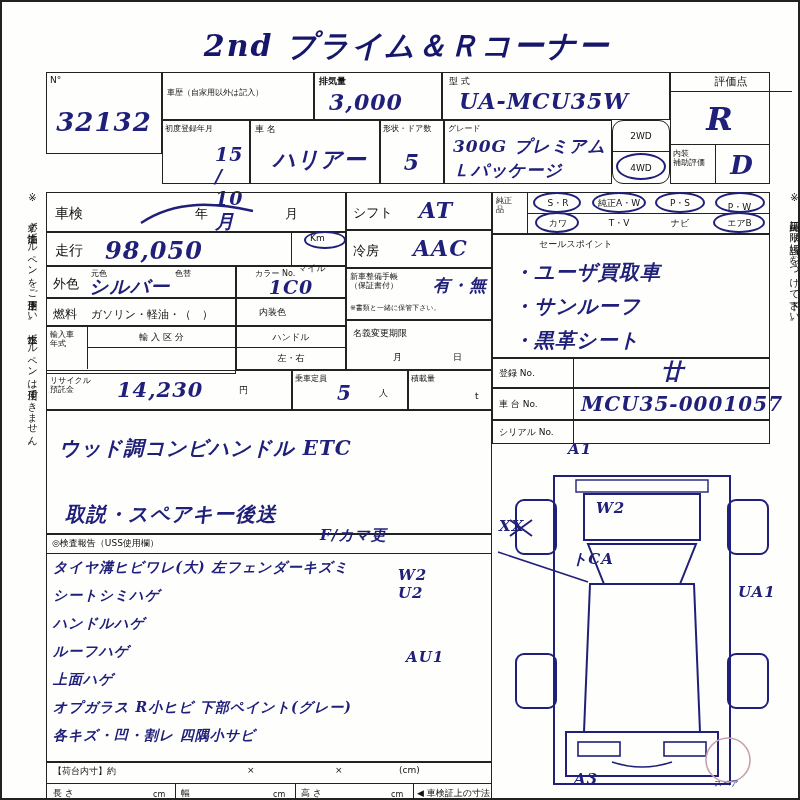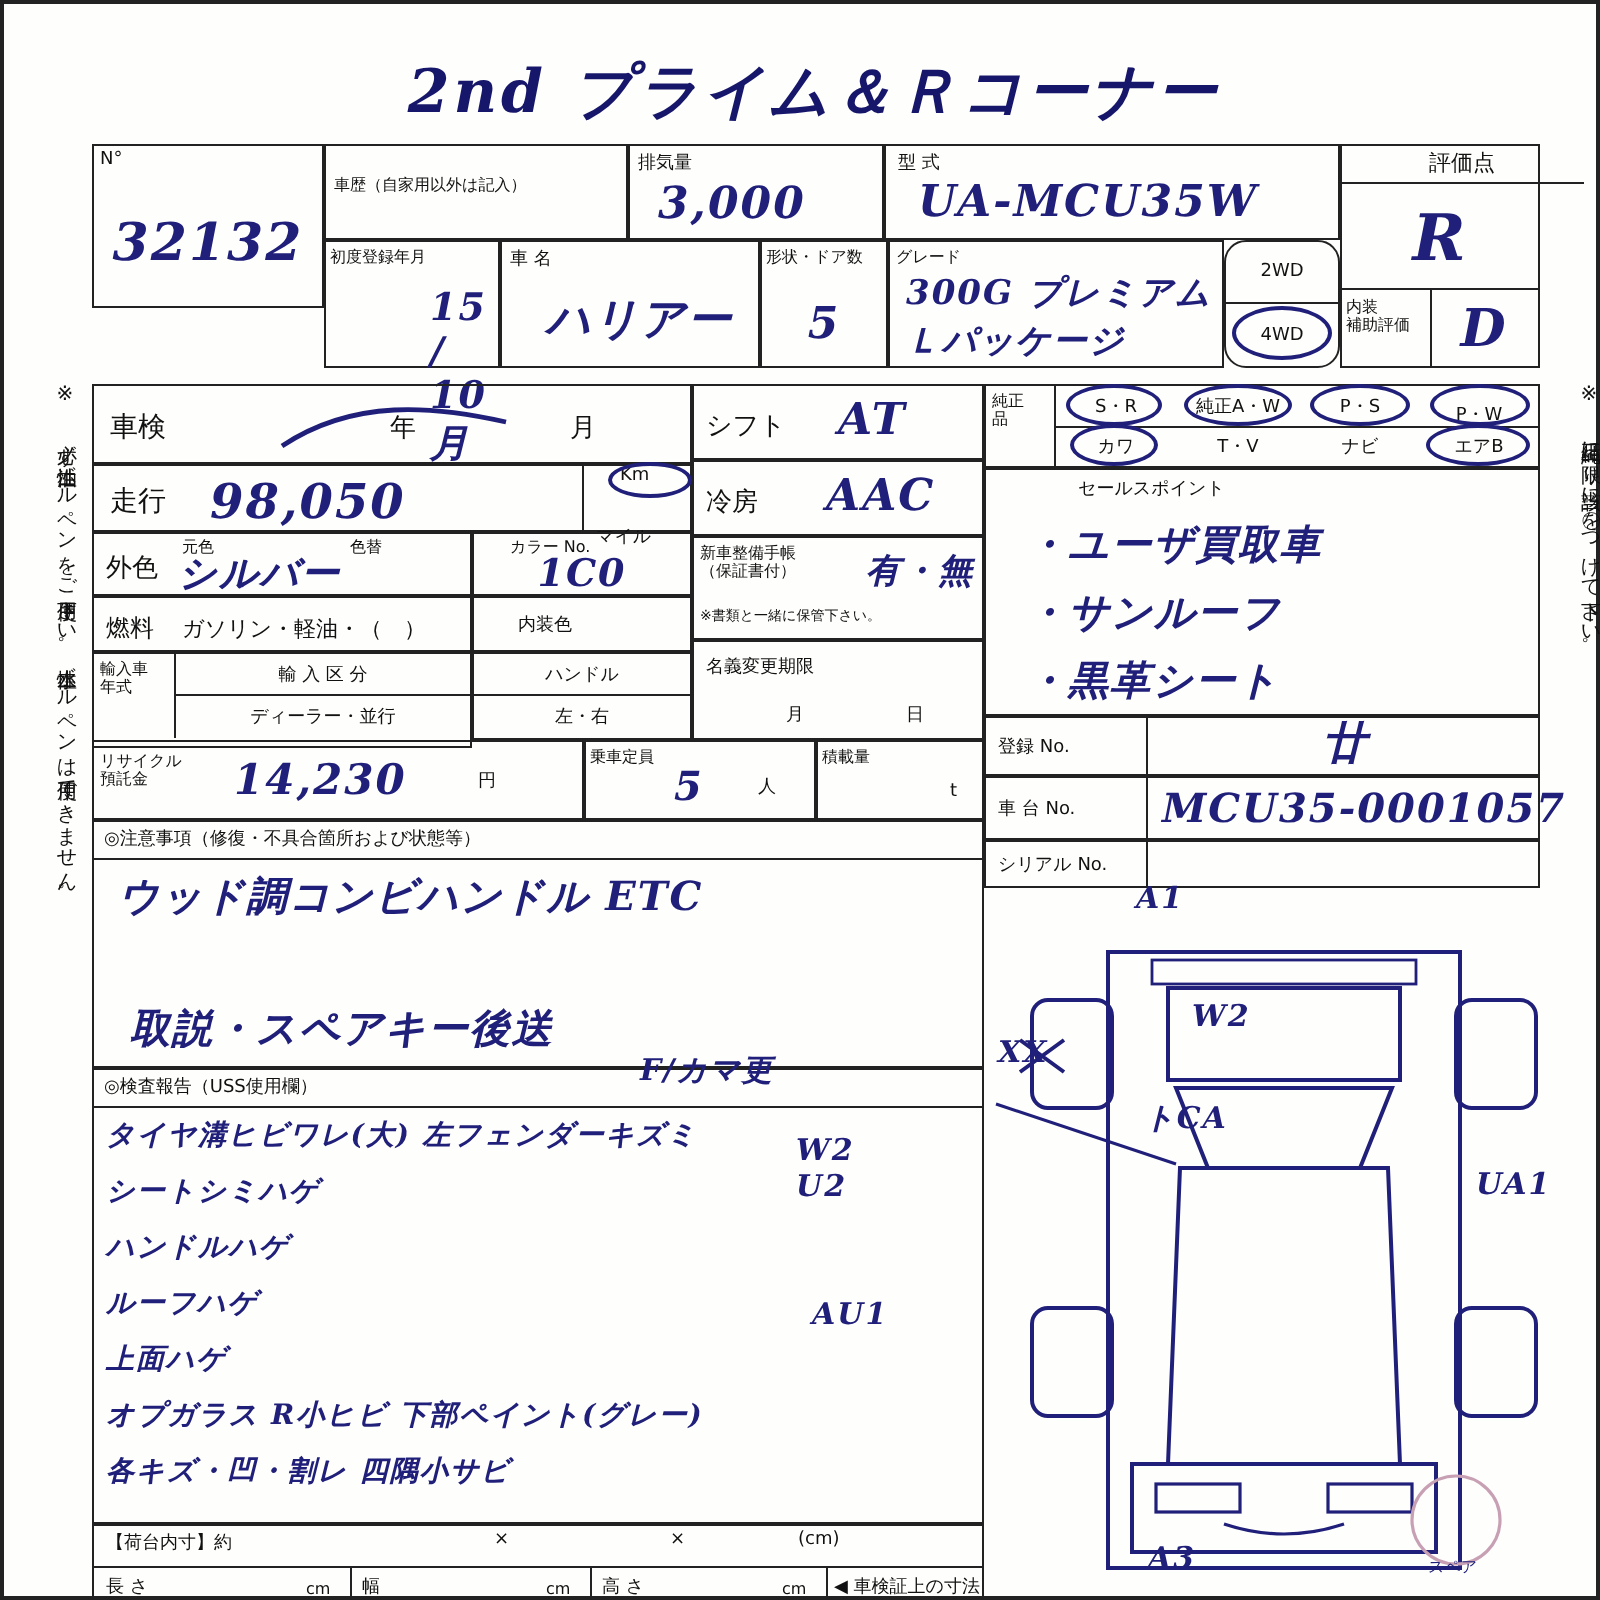--- a/index.html
+++ b/index.html
@@ -69,21 +69,21 @@
   <div class="b" style="left:44px;top:70px;width:116px;height:82px;">
     <div class="nb lblsm" style="left:3px;top:2px;">N°</div>
     <div class="nb ctr hw" style="left:0;top:20px;width:114px;height:58px;font-size:26px;">32132</div>
   </div>
 
   <div class="b" style="left:160px;top:70px;width:152px;height:48px;">
     <div class="nb lblxs" style="left:4px;top:14px;">車歴（自家用以外は記入）</div>
   </div>
 
   <div class="b" style="left:312px;top:70px;width:128px;height:48px;">
-    <div class="nb lblsm" style="left:4px;top:2px;">排気量</div>
+    <div class="nb lblsm" style="left:4px;top:2px;font-weight:bold;">排気量</div>
     <div class="nb hw" style="left:14px;top:16px;font-size:22px;">3,000</div>
   </div>
 
   <div class="b" style="left:440px;top:70px;width:228px;height:48px;">
     <div class="nb lblsm" style="left:6px;top:2px;">型 式</div>
     <div class="nb hw" style="left:16px;top:15px;font-size:22px;">UA-MCU35W</div>
   </div>
 
   <div class="b" style="left:668px;top:70px;width:100px;height:112px;">
     <div class="b ctr lbl" style="left:-1px;top:-1px;width:122px;height:20px;border:none;border-bottom:1px solid #222;font-size:11px;">評価点</div>
@@ -202,21 +202,20 @@
   </div>
   <div class="b" style="left:234px;top:296px;width:110px;height:28px;">
     <div class="nb lblsm" style="left:22px;top:7px;">内装色</div>
   </div>
 
   <div class="b" style="left:44px;top:324px;width:190px;height:48px;">
     <div class="nb lblxs" style="left:3px;top:4px;line-height:1.1;">輸入車<br>年式</div>
     <div class="nb" style="left:40px;top:0;width:1px;height:42px;background:#222;"></div>
     <div class="nb ctr lblsm" style="left:41px;top:1px;width:147px;height:18px;">輸 入 区 分</div>
     <div class="nb" style="left:41px;top:20px;width:147px;height:1px;background:#222;"></div>
-    <div class="nb ctr lblsm" style="left:41px;top:21px;width:147px;height:21px;">ディーラー・並行</div>
   </div>
   <div class="b" style="left:234px;top:324px;width:110px;height:44px;">
     <div class="nb ctr lblsm" style="left:0;top:1px;width:108px;height:18px;">ハンドル</div>
     <div class="nb" style="left:0;top:20px;width:108px;height:1px;background:#222;"></div>
     <div class="nb ctr lblsm" style="left:0;top:21px;width:108px;height:21px;">左・右</div>
   </div>
 
   <div class="b" style="left:344px;top:318px;width:146px;height:50px;">
     <div class="nb lblsm" style="left:6px;top:6px;">名義変更期限</div>
     <div class="nb lblsm" style="left:46px;top:30px;">月</div>
@@ -247,21 +246,20 @@
     <div class="nb lblsm" style="left:6px;top:9px;">車 台 No.</div>
     <div class="nb" style="left:80px;top:0;width:1px;height:30px;background:#222;"></div>
     <div class="nb hw" style="left:88px;top:3px;font-size:20px;">MCU35‑0001057</div>
   </div>
   <div class="b" style="left:490px;top:418px;width:278px;height:24px;">
     <div class="nb lblsm" style="left:6px;top:5px;">シリアル No.</div>
     <div class="nb" style="left:80px;top:0;width:1px;height:22px;background:#222;"></div>
   </div>
 
   <div class="b" style="left:44px;top:408px;width:446px;height:124px;">
-    <div class="b lblsm" style="left:-1px;top:-1px;width:446px;height:20px;border:none;border-bottom:1px solid #222;padding:3px 0 0 6px;">◎注意事項（修復・不具合箇所および状態等）</div>
     <div class="nb hw" style="left:12px;top:24px;font-size:20px;">ウッド調コンビハンドル  ETC</div>
     <div class="nb hw" style="left:18px;top:90px;font-size:20px;">取説・スペアキー後送</div>
   </div>
 
   <div class="b" style="left:44px;top:532px;width:446px;height:228px;">
     <div class="b lblsm" style="left:-1px;top:-1px;width:446px;height:20px;border:none;border-bottom:1px solid #222;padding:3px 0 0 6px;">◎検査報告（USS使用欄）</div>
     <div class="nb hw" style="left:6px;top:24px;font-size:14px;">タイヤ溝ヒビワレ(大)      左フェンダーキズミ</div>
     <div class="nb hw" style="left:6px;top:52px;font-size:14px;">シートシミハゲ</div>
     <div class="nb hw" style="left:6px;top:80px;font-size:14px;">ハンドルハゲ</div>
     <div class="nb hw" style="left:6px;top:108px;font-size:14px;">ルーフハゲ</div>

